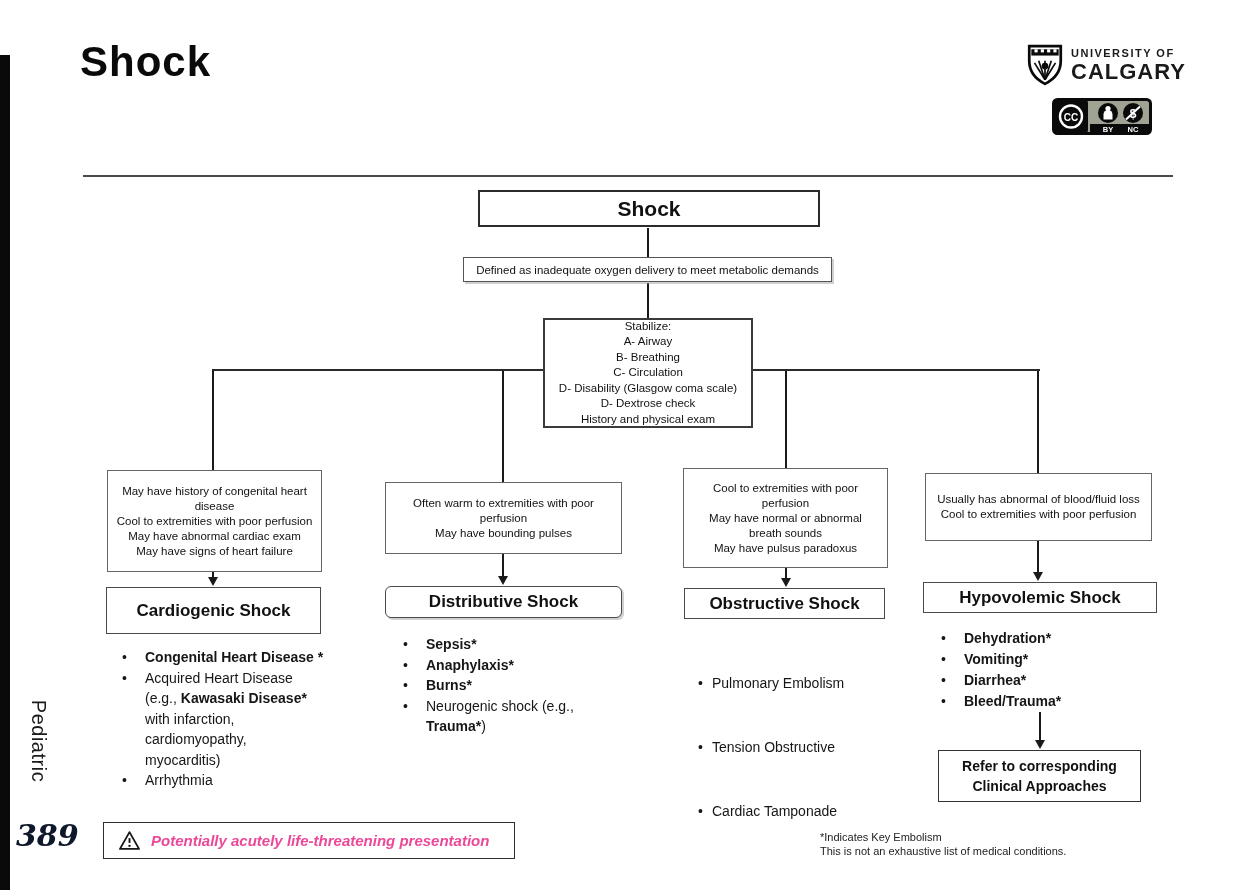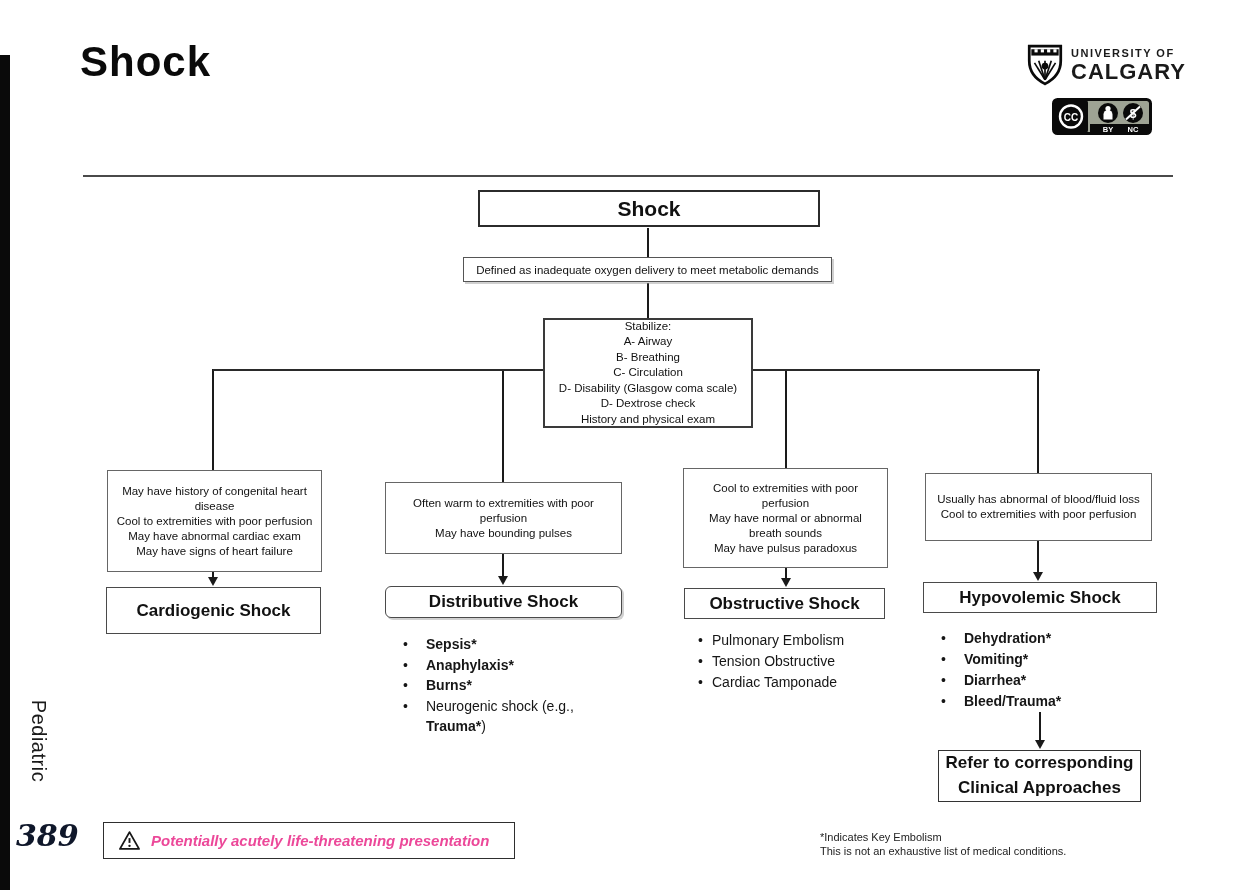--- a/index.html
+++ b/index.html
@@ -16,32 +16,32 @@
   .logo-line2{font-size:22px;font-weight:bold;letter-spacing:1px;color:#1a1a1a;margin-top:2px;}
   .cc-badge{position:absolute;left:1052px;top:98px;}
 
   .box{position:absolute;background:#fff;border:1px solid #555;display:flex;flex-direction:column;align-items:center;justify-content:center;text-align:center;box-sizing:border-box;}
   .shadow{box-shadow:2px 2px 0 rgba(150,150,150,.45);}
   .root-box{border:2px solid #2b2b2b;font-size:21px;font-weight:bold;}
   .def-box{font-size:11.5px;}
   .stab-box{border:2px solid #3a3a3a;font-size:11.5px;line-height:15.5px;z-index:2;}
   .desc-box{font-size:11.5px;line-height:15px;padding:4px 8px;border:1px solid #666;}
   .head-box{font-size:17px;font-weight:bold;border:1px solid #4a4a4a;}
-  .refer-box{font-size:17px;font-weight:bold;line-height:1.45;border:1.5px solid #333;}
+  .refer-box{font-size:14px;font-weight:bold;line-height:1.45;border:1.5px solid #333;}
 
   .ln{position:absolute;width:2px;background:#1a1a1a;}
   .hl{position:absolute;height:2px;background:#2a2a2a;z-index:1;}
   .arr{position:absolute;width:2px;background:#1a1a1a;}
   .arr::after{content:"";position:absolute;left:1px;transform:translateX(-50%);bottom:-8px;width:0;height:0;
     border-left:5.5px solid transparent;border-right:5.5px solid transparent;border-top:9px solid #1a1a1a;}
 
   ul.blist{position:absolute;list-style:none;margin:0;padding:0;font-size:14px;line-height:20.5px;color:#161616;}
   ul.blist li{position:relative;padding-left:26px;}
   ul.blist li::before{content:"\2022";position:absolute;left:3px;}
-  ul.tight li{padding-left:14px;}
+  ul.tight li{padding-left:14px;margin-top:43px;}
   ul.tight li::before{left:0;}
   .bd{font-weight:bold;}
 
   .warn-box{position:absolute;left:103px;top:822px;width:412px;height:37px;border:1.5px solid #2e2e2e;background:#fff;
     display:flex;align-items:center;gap:10px;padding-left:14px;box-sizing:border-box;}
   .warn-text{font-size:15px;font-weight:bold;font-style:italic;color:#ec4899;}
 
   .footnote{position:absolute;left:820px;top:830px;font-size:11px;line-height:14px;color:#222;}
 
   .side-label{position:absolute;left:-18px;top:729px;width:112px;height:24px;font-size:20px;color:#1a1a1a;
@@ -132,20 +132,25 @@
 
   <div class="box desc-box" style="left:107px;top:470px;width:215px;height:102px;">
     <div>May have history of congenital heart disease</div>
     <div>Cool to extremities with poor perfusion</div>
     <div>May have abnormal cardiac exam</div>
     <div>May have signs of heart failure</div>
   </div>
   <div class="box head-box" style="left:106px;top:587px;width:215px;height:47px;">
     <span>Cardiogenic Shock</span>
   </div>
+  <ul class="blist" style="left:119px;top:647px;width:206px;">
+    <li><span class="bd">Congenital Heart Disease *</span></li>
+    <li><span>Acquired Heart Disease (e.g., </span><span class="bd">Kawasaki Disease*</span><span> with infarction, cardiomyopathy, myocarditis)</span></li>
+    <li><span>Arrhythmia</span></li>
+  </ul>
 
   <div class="box desc-box" style="left:385px;top:482px;width:237px;height:72px;">
     <div>Often warm to extremities with poor perfusion</div>
     <div>May have bounding pulses</div>
   </div>
   <div class="box head-box shadow" style="left:385px;top:586px;width:237px;height:32px;border-radius:6px;">
     <span>Distributive Shock</span>
   </div>
   <ul class="blist" style="left:400px;top:634px;width:232px;">
     <li><span class="bd">Sepsis*</span></li>

